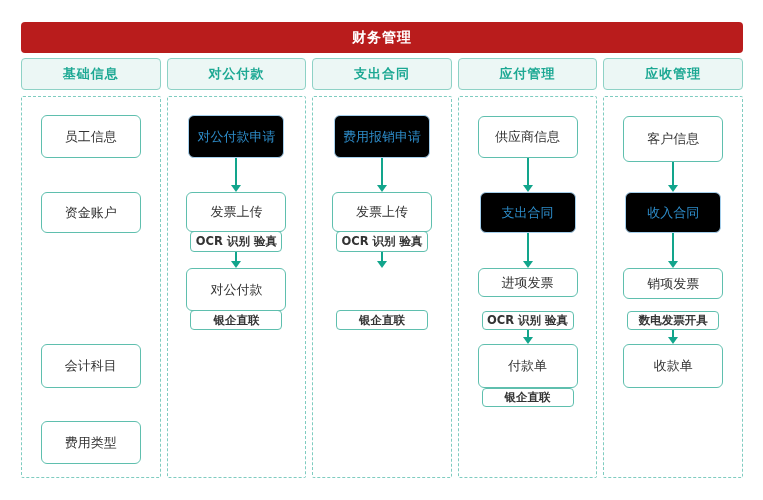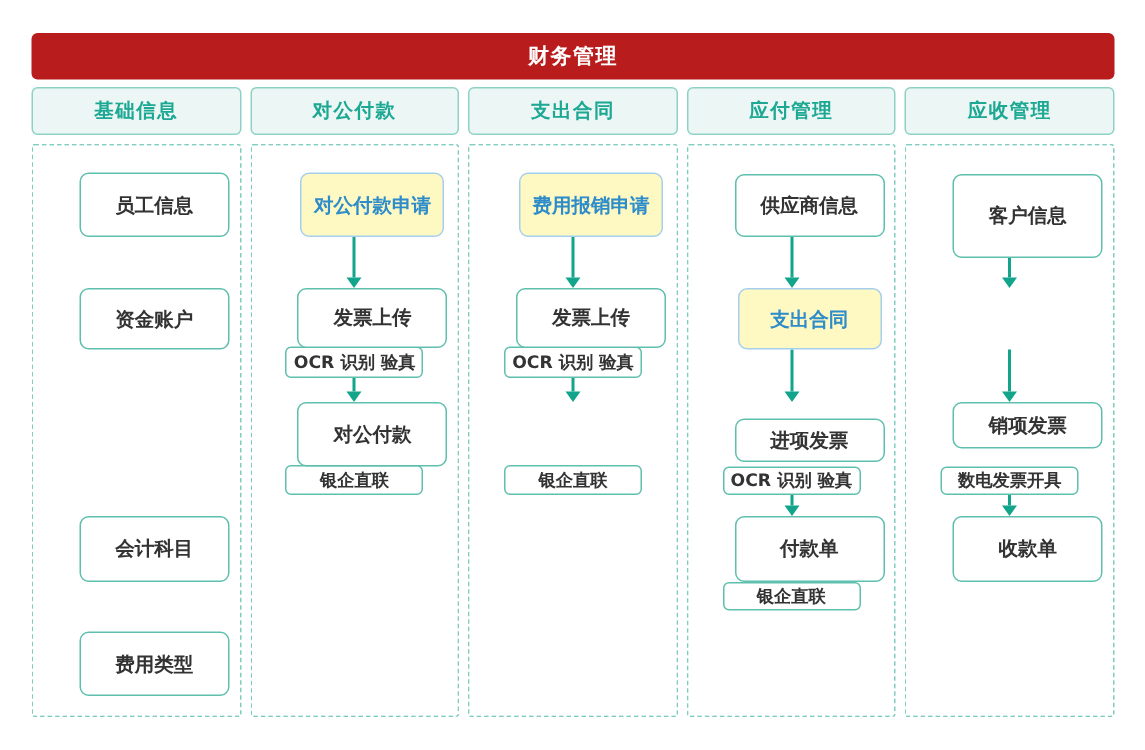--- a/index.html
+++ b/index.html
@@ -23,26 +23,26 @@
   }
 
   
   .cols{position:absolute;left:21px;top:96px;width:722px;height:382px;display:flex;gap:6px;}
   .col{flex:1;position:relative;border:1px dashed #7fccc0;border-radius:2px;box-sizing:border-box;background:#ffffff;}
 
   
   .node{
     position:absolute;left:50%;transform:translateX(-50%);width:100px;
     background:#ffffff;border:1px solid #5fbfae;border-radius:6px;
-    color:#333333;font-size:13px;font-weight:bold;
+    color:#333333;font-size:13px;font-weight:normal;
     display:flex;align-items:center;justify-content:center;box-sizing:border-box;
-    white-space:nowrap;z-index:2;margin-left:12px;
+    white-space:nowrap;z-index:2;
   }
   .node.hl{
-    width:96px;background:#fef9c3;border:1px solid #a5cfec;color:#2d8cc9;
+    width:96px;background:#000000;border:1px solid #a5cfec;color:#2d8cc9;
   }
   .subnode{
     position:absolute;left:50%;transform:translateX(-50%);width:92px;
     background:#ffffff;border:1px solid #5fbfae;border-radius:4px;
     color:#333333;font-size:11.5px;font-weight:bold;
     display:flex;align-items:center;justify-content:center;box-sizing:border-box;
     white-space:nowrap;z-index:1;
   }
 
   
@@ -118,36 +118,37 @@
       <div class="node" style="top:19px;height:42px">供应商信息</div>
       <div class="arrow" style="top:61px;height:34px">
           <span class="line"></span>
           <span class="head"></span>
         </div>
       <div class="node hl" style="top:95px;height:41px">支出合同</div>
       <div class="arrow" style="top:136px;height:35px">
           <span class="line"></span>
           <span class="head"></span>
         </div>
-      <div class="node" style="top:182px;height:29px">进项发票</div>
+      <div class="node" style="top:171px;height:29px">进项发票</div>
       <div class="subnode" style="top:214px;height:19px">OCR 识别 验真</div>
       <div class="arrow" style="top:233px;height:14px">
           <span class="line"></span>
           <span class="head"></span>
         </div>
       <div class="node" style="top:247px;height:44px">付款单</div>
       <div class="subnode" style="top:291px;height:19px">银企直联</div>
     </div>
 
     <div class="col">
-      <div class="node" style="top:19px;height:56px">客户信息</div>
+      <div class="node" style="top:19px;height:46px">客户信息</div>
       <div class="arrow" style="top:61px;height:34px">
           <span class="line"></span>
           <span class="head"></span>
         </div>
+      <div class="node hl" style="top:95px;height:41px">收入合同</div>
       <div class="arrow" style="top:136px;height:35px">
           <span class="line"></span>
           <span class="head"></span>
         </div>
       <div class="node" style="top:171px;height:31px">销项发票</div>
       <div class="subnode" style="top:214px;height:19px">数电发票开具</div>
       <div class="arrow" style="top:233px;height:14px">
           <span class="line"></span>
           <span class="head"></span>
         </div>

